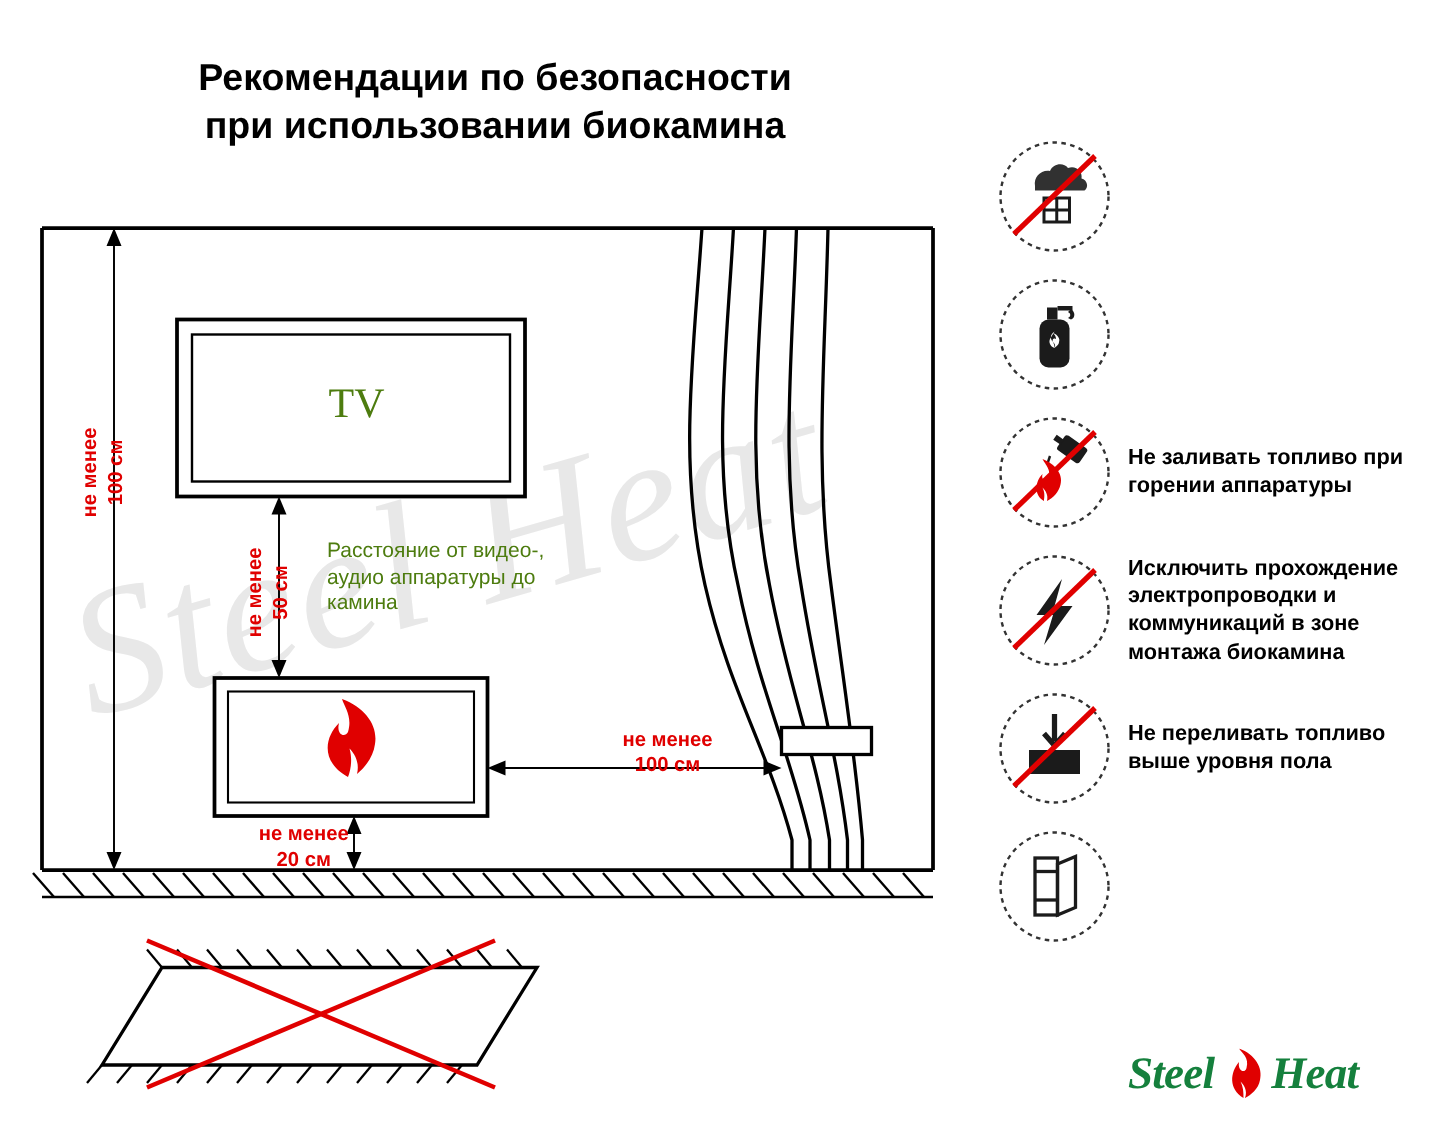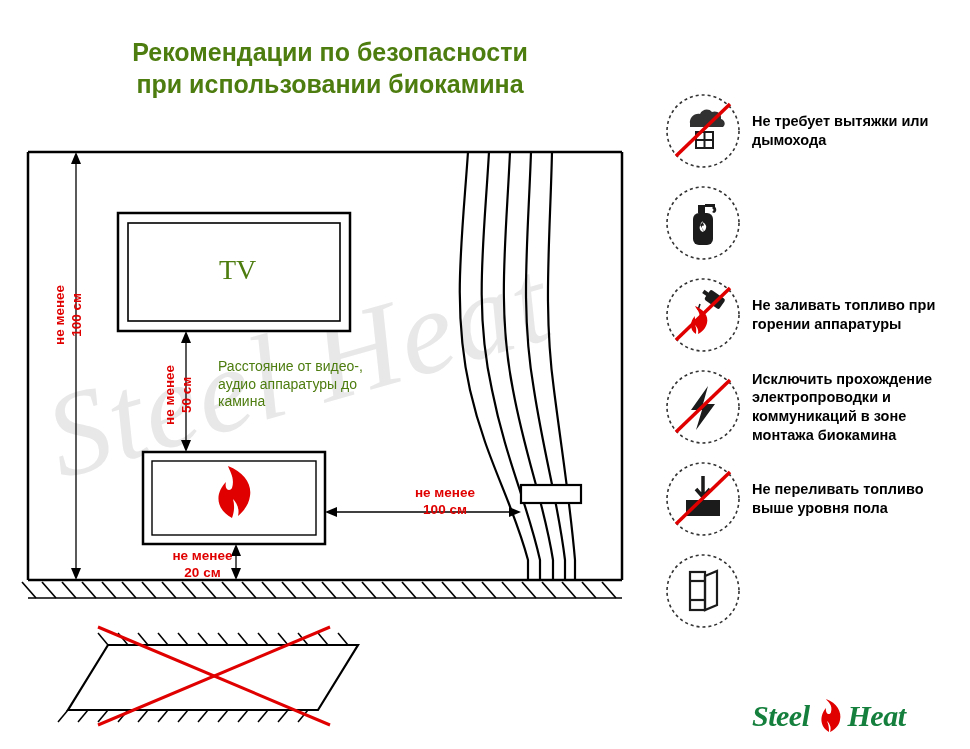--- a/index.html
+++ b/index.html
@@ -19,21 +19,21 @@
   
   #title {
     position: absolute;
     left: 30px;
     top: 36px;
     width: 600px;
     text-align: center;
     font-size: 25px;
     font-weight: bold;
     line-height: 1.28;
-    color: #4d7c0f;
+    color: #000000;
   }
   #title .l2 { display:block; }
 
   
   #watermark {
     position: absolute;
     left: 40px;
     top: 300px;
     font-family: "Liberation Serif", serif;
     font-style: italic;
@@ -299,21 +299,20 @@
             <path d="M30 36 c-1-6 4-11 10-10 2-5 9-6 12-2 5-2 10 2 9 7 4 1 5 6 2 8 H30 z" opacity="0.9"></path>
           </g>
           <g fill="none" stroke="#1b1b1b" stroke-width="2">
             <rect x="36" y="44" width="17" height="16"></rect>
             <line x1="44.5" y1="44" x2="44.5" y2="60"></line>
             <line x1="36" y1="52" x2="53" y2="52"></line>
           </g>
           <line x1="16" y1="68" x2="70" y2="16" stroke="#e00000" stroke-width="3.5"></line>
         </svg>
       </div>
-      <div class="icon-text">Не требует вытяжки или дымохода</div>
     </div>
 
     <div class="icon-row">
       <div class="icon-box">
         <svg viewBox="0 0 86 86" width="86" height="86">
           <circle cx="43" cy="43" r="36" fill="none" stroke="#333" stroke-width="1.6" stroke-dasharray="3,3"></circle>
           <g fill="#1b1b1b">
             <rect x="33" y="33" width="20" height="32" rx="6"></rect>
             <rect x="38" y="25" width="7" height="8"></rect>
             <path d="M45 24 h10 v3 h-10 z"></path>

